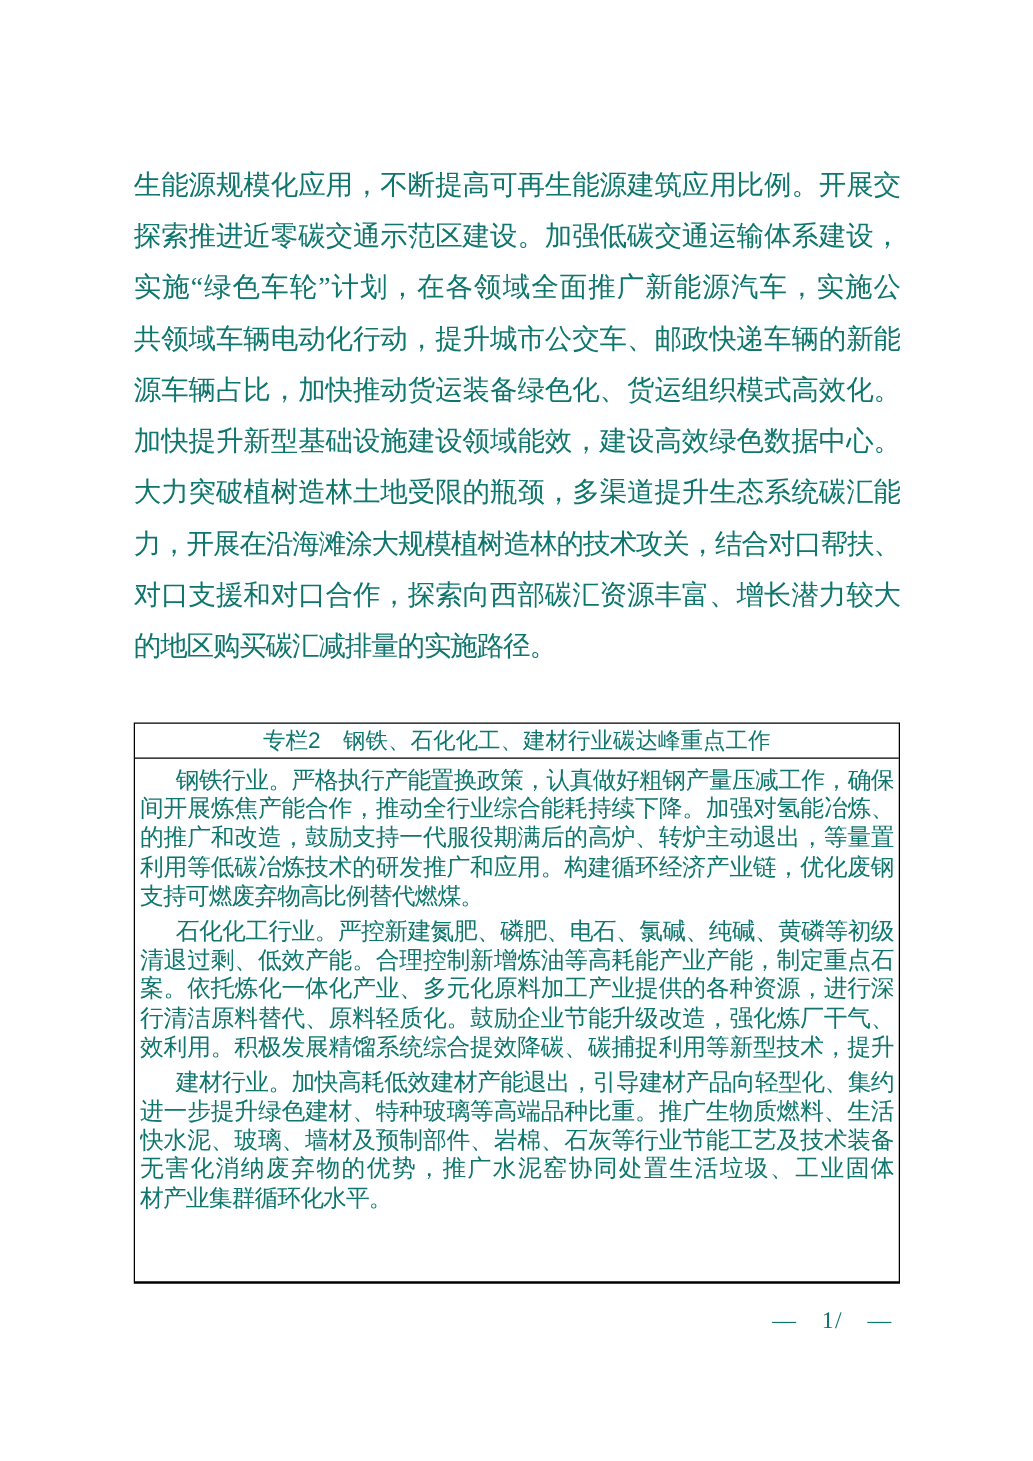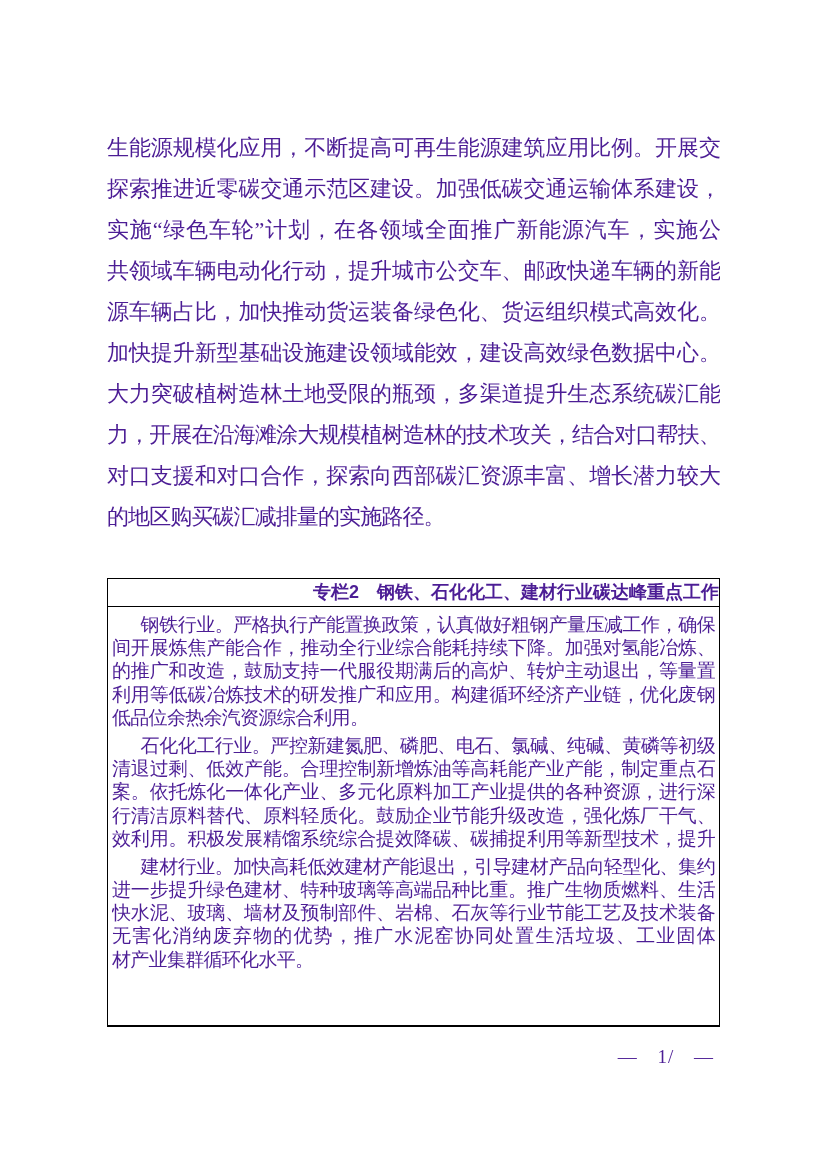--- a/index.html
+++ b/index.html
@@ -1,21 +1,21 @@
 <!DOCTYPE html>
 <html><head>
 <meta charset="utf-8">
 <style>
   html,body{margin:0;padding:0;background:#ffffff;}
   #page{
     position:relative;
     width:826px;height:1169px;
     background:#ffffff;
     font-family:"Liberation Serif","DejaVu Serif",serif;
-    color:#4c1d95;
+    color:#0f766e;
     overflow:hidden;
   }
   
   .body-text{
     position:absolute;
     left:107px;top:127px;width:613px;
   }
   .bline{
     height:41px;line-height:41px;
     font-size:22px;
@@ -34,23 +34,23 @@
     position:absolute;
     left:107px;top:578px;width:613px;height:449px;
     border:1px solid #000;
     border-bottom-width:2px;
     box-sizing:border-box;
     background:#fff;
   }
   .panel-header{
     height:27px;line-height:26px;
     border-bottom:1px solid #000;
-    text-align:right;
+    text-align:center;
     font-family:"Liberation Sans","DejaVu Sans",sans-serif;
-    font-weight:bold;
+    font-weight:normal;
     font-size:18px;
     letter-spacing:0px;
     overflow:hidden;
   }
   .panel-body{
     padding:6px 4px 6px 4px;
   }
   .ppara{margin:0;}
   .ppara + .ppara{margin-top:5px;}
   .pline{
@@ -93,21 +93,21 @@
 
   <div class="panel">
     <div class="panel-header">专栏2　钢铁、石化化工、建材行业碳达峰重点工作</div>
     <div class="panel-body">
 
       <div class="ppara">
         <div class="pline indent">钢铁行业。严格执行产能置换政策，认真做好粗钢产量压减工作，确保国家下达的限产任</div>
         <div class="pline">间开展炼焦产能合作，推动全行业综合能耗持续下降。加强对氢能冶炼、非高炉炼铁及碳捕获、</div>
         <div class="pline">的推广和改造，鼓励支持一代服役期满后的高炉、转炉主动退出，等量置换为电炉。支持企业</div>
         <div class="pline">利用等低碳冶炼技术的研发推广和应用。构建循环经济产业链，优化废钢加工基地布局，推动</div>
-        <div class="pline short">低品位余热余汽资源综合利用。</div>
+        <div class="pline short">支持可燃废弃物高比例替代燃煤。</div>
       </div>
 
       <div class="ppara">
         <div class="pline indent">石化化工行业。严控新建氮肥、磷肥、电石、氯碱、纯碱、黄磷等初级加工项目，进一步</div>
         <div class="pline">清退过剩、低效产能。合理控制新增炼油等高耗能产业产能，制定重点石化基地碳达峰专项方</div>
         <div class="pline">案。依托炼化一体化产业、多元化原料加工产业提供的各种资源，进行深度低碳延伸加工。推</div>
         <div class="pline">行清洁原料替代、原料轻质化。鼓励企业节能升级改造，强化炼厂干气、液化气等副产气体高</div>
         <div class="pline short">效利用。积极发展精馏系统综合提效降碳、碳捕捉利用等新型技术，提升行业降碳固碳水平。</div>
       </div>
 

